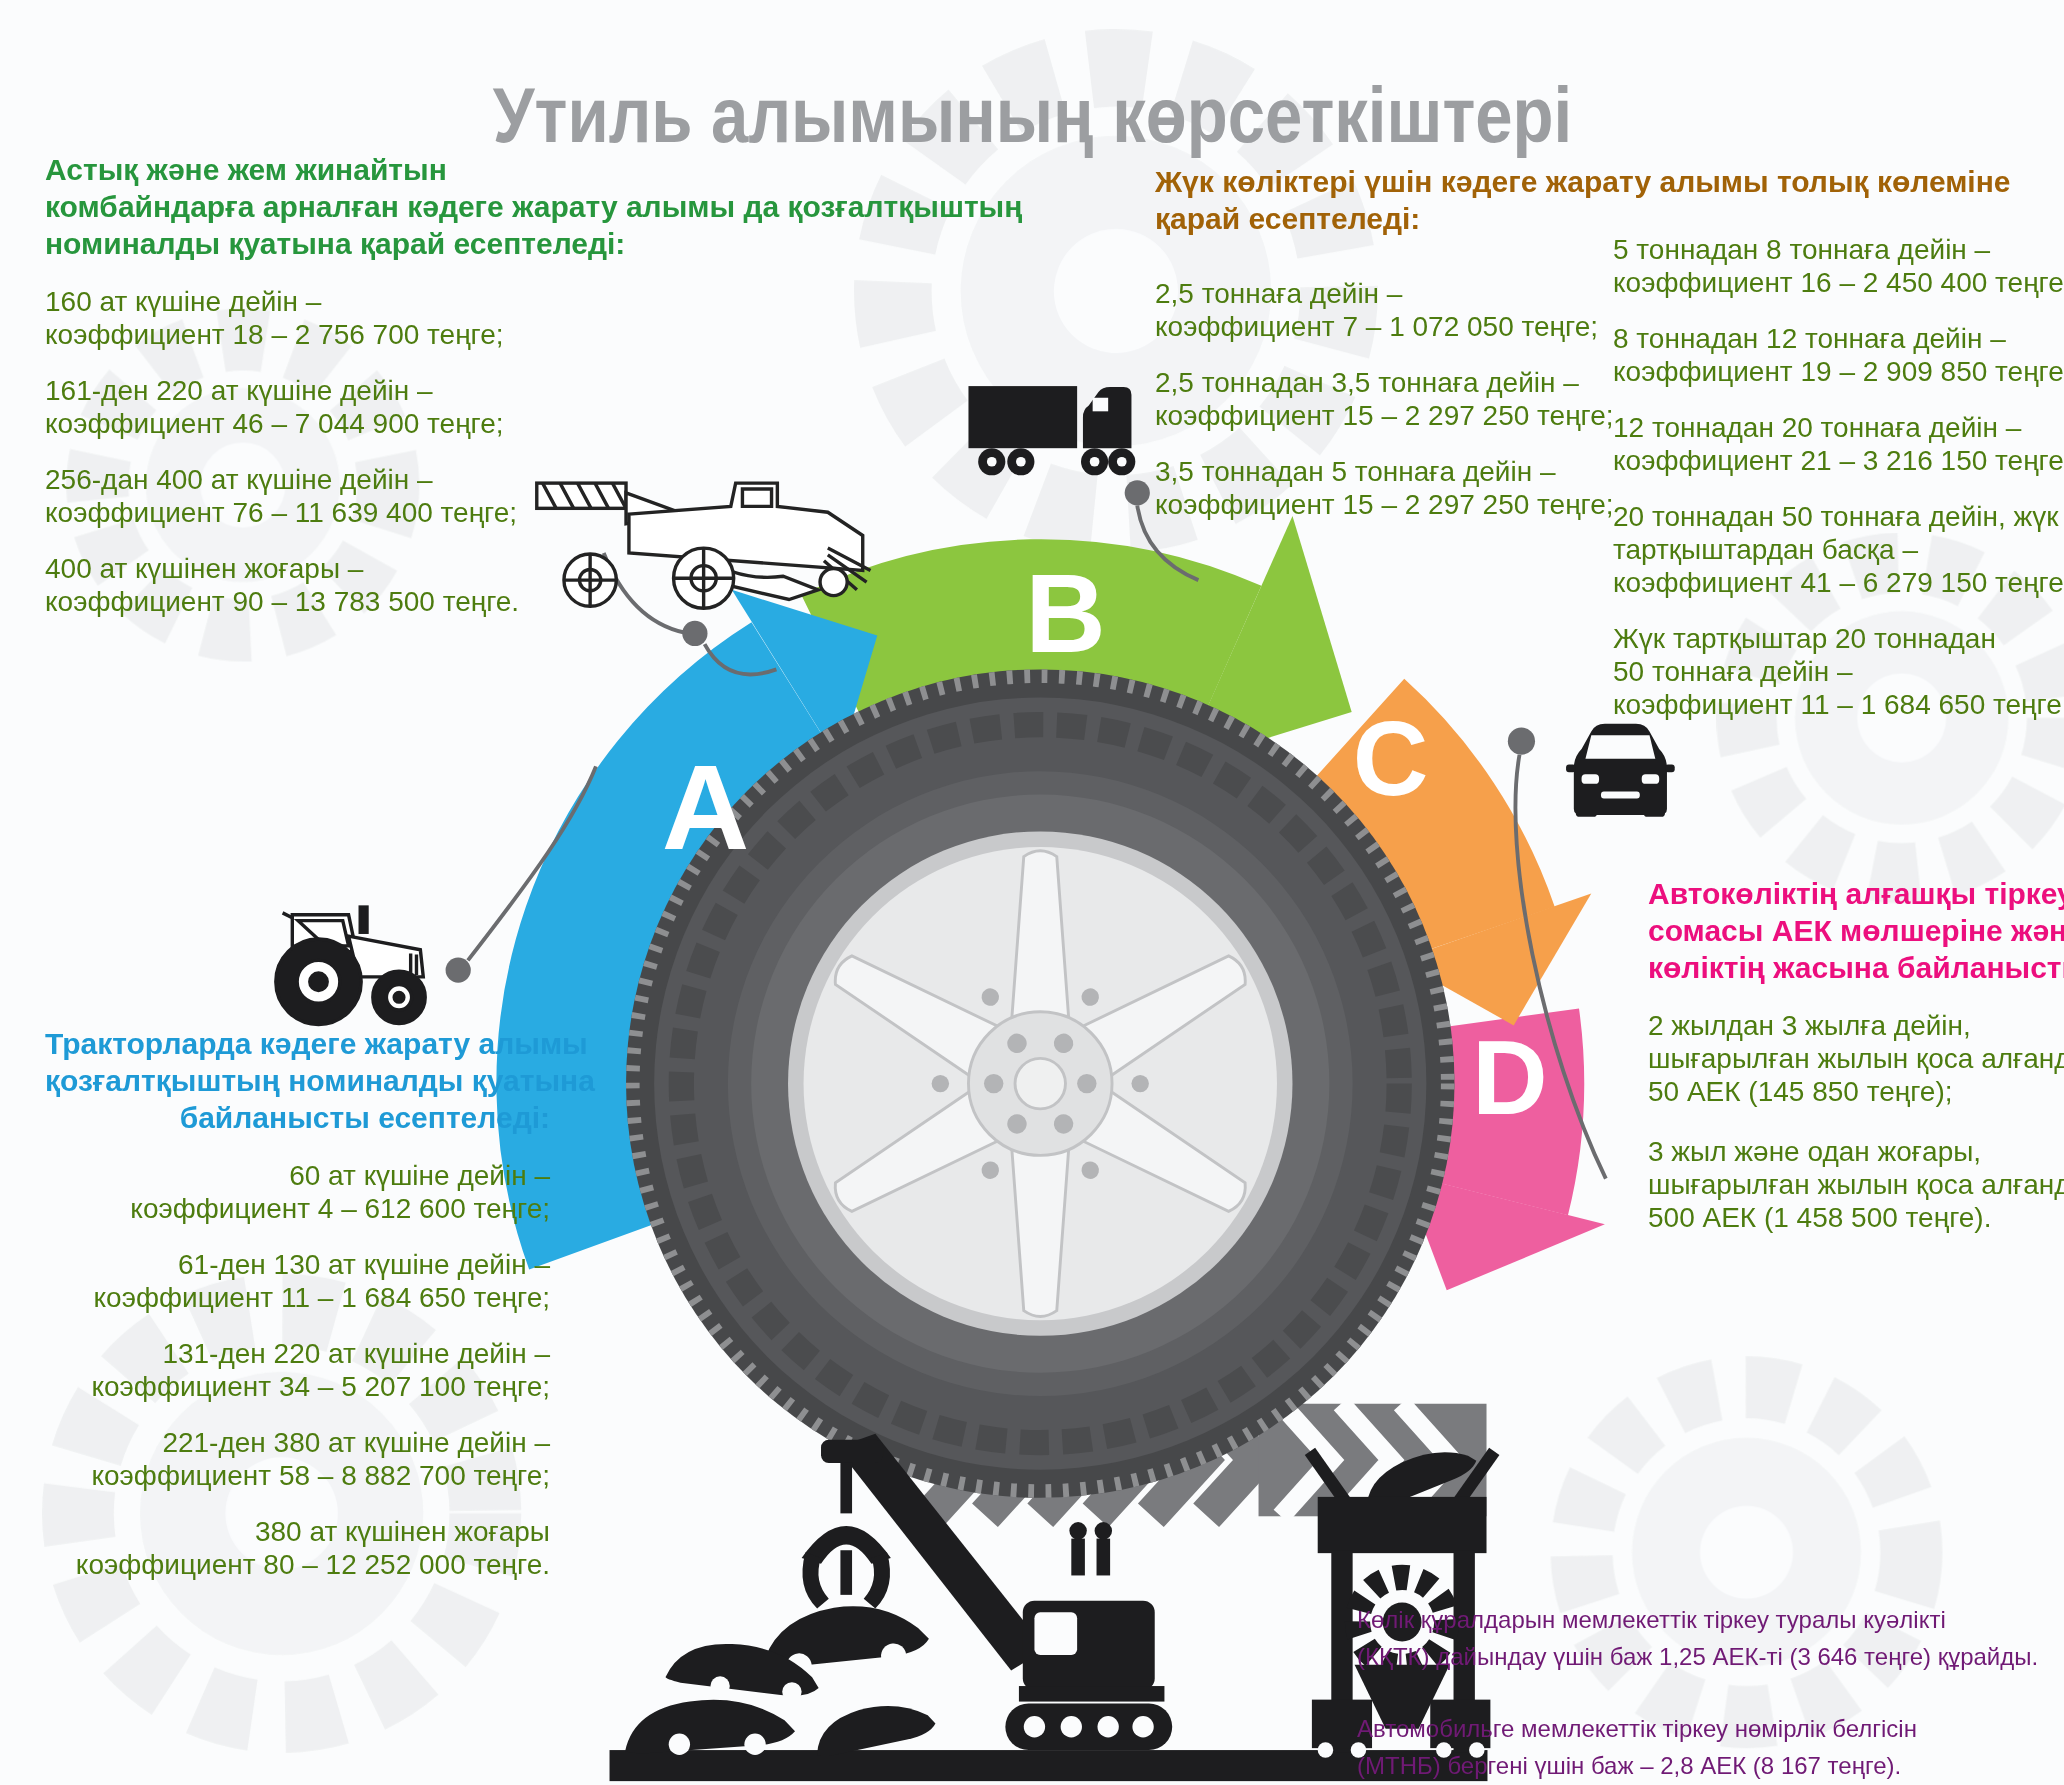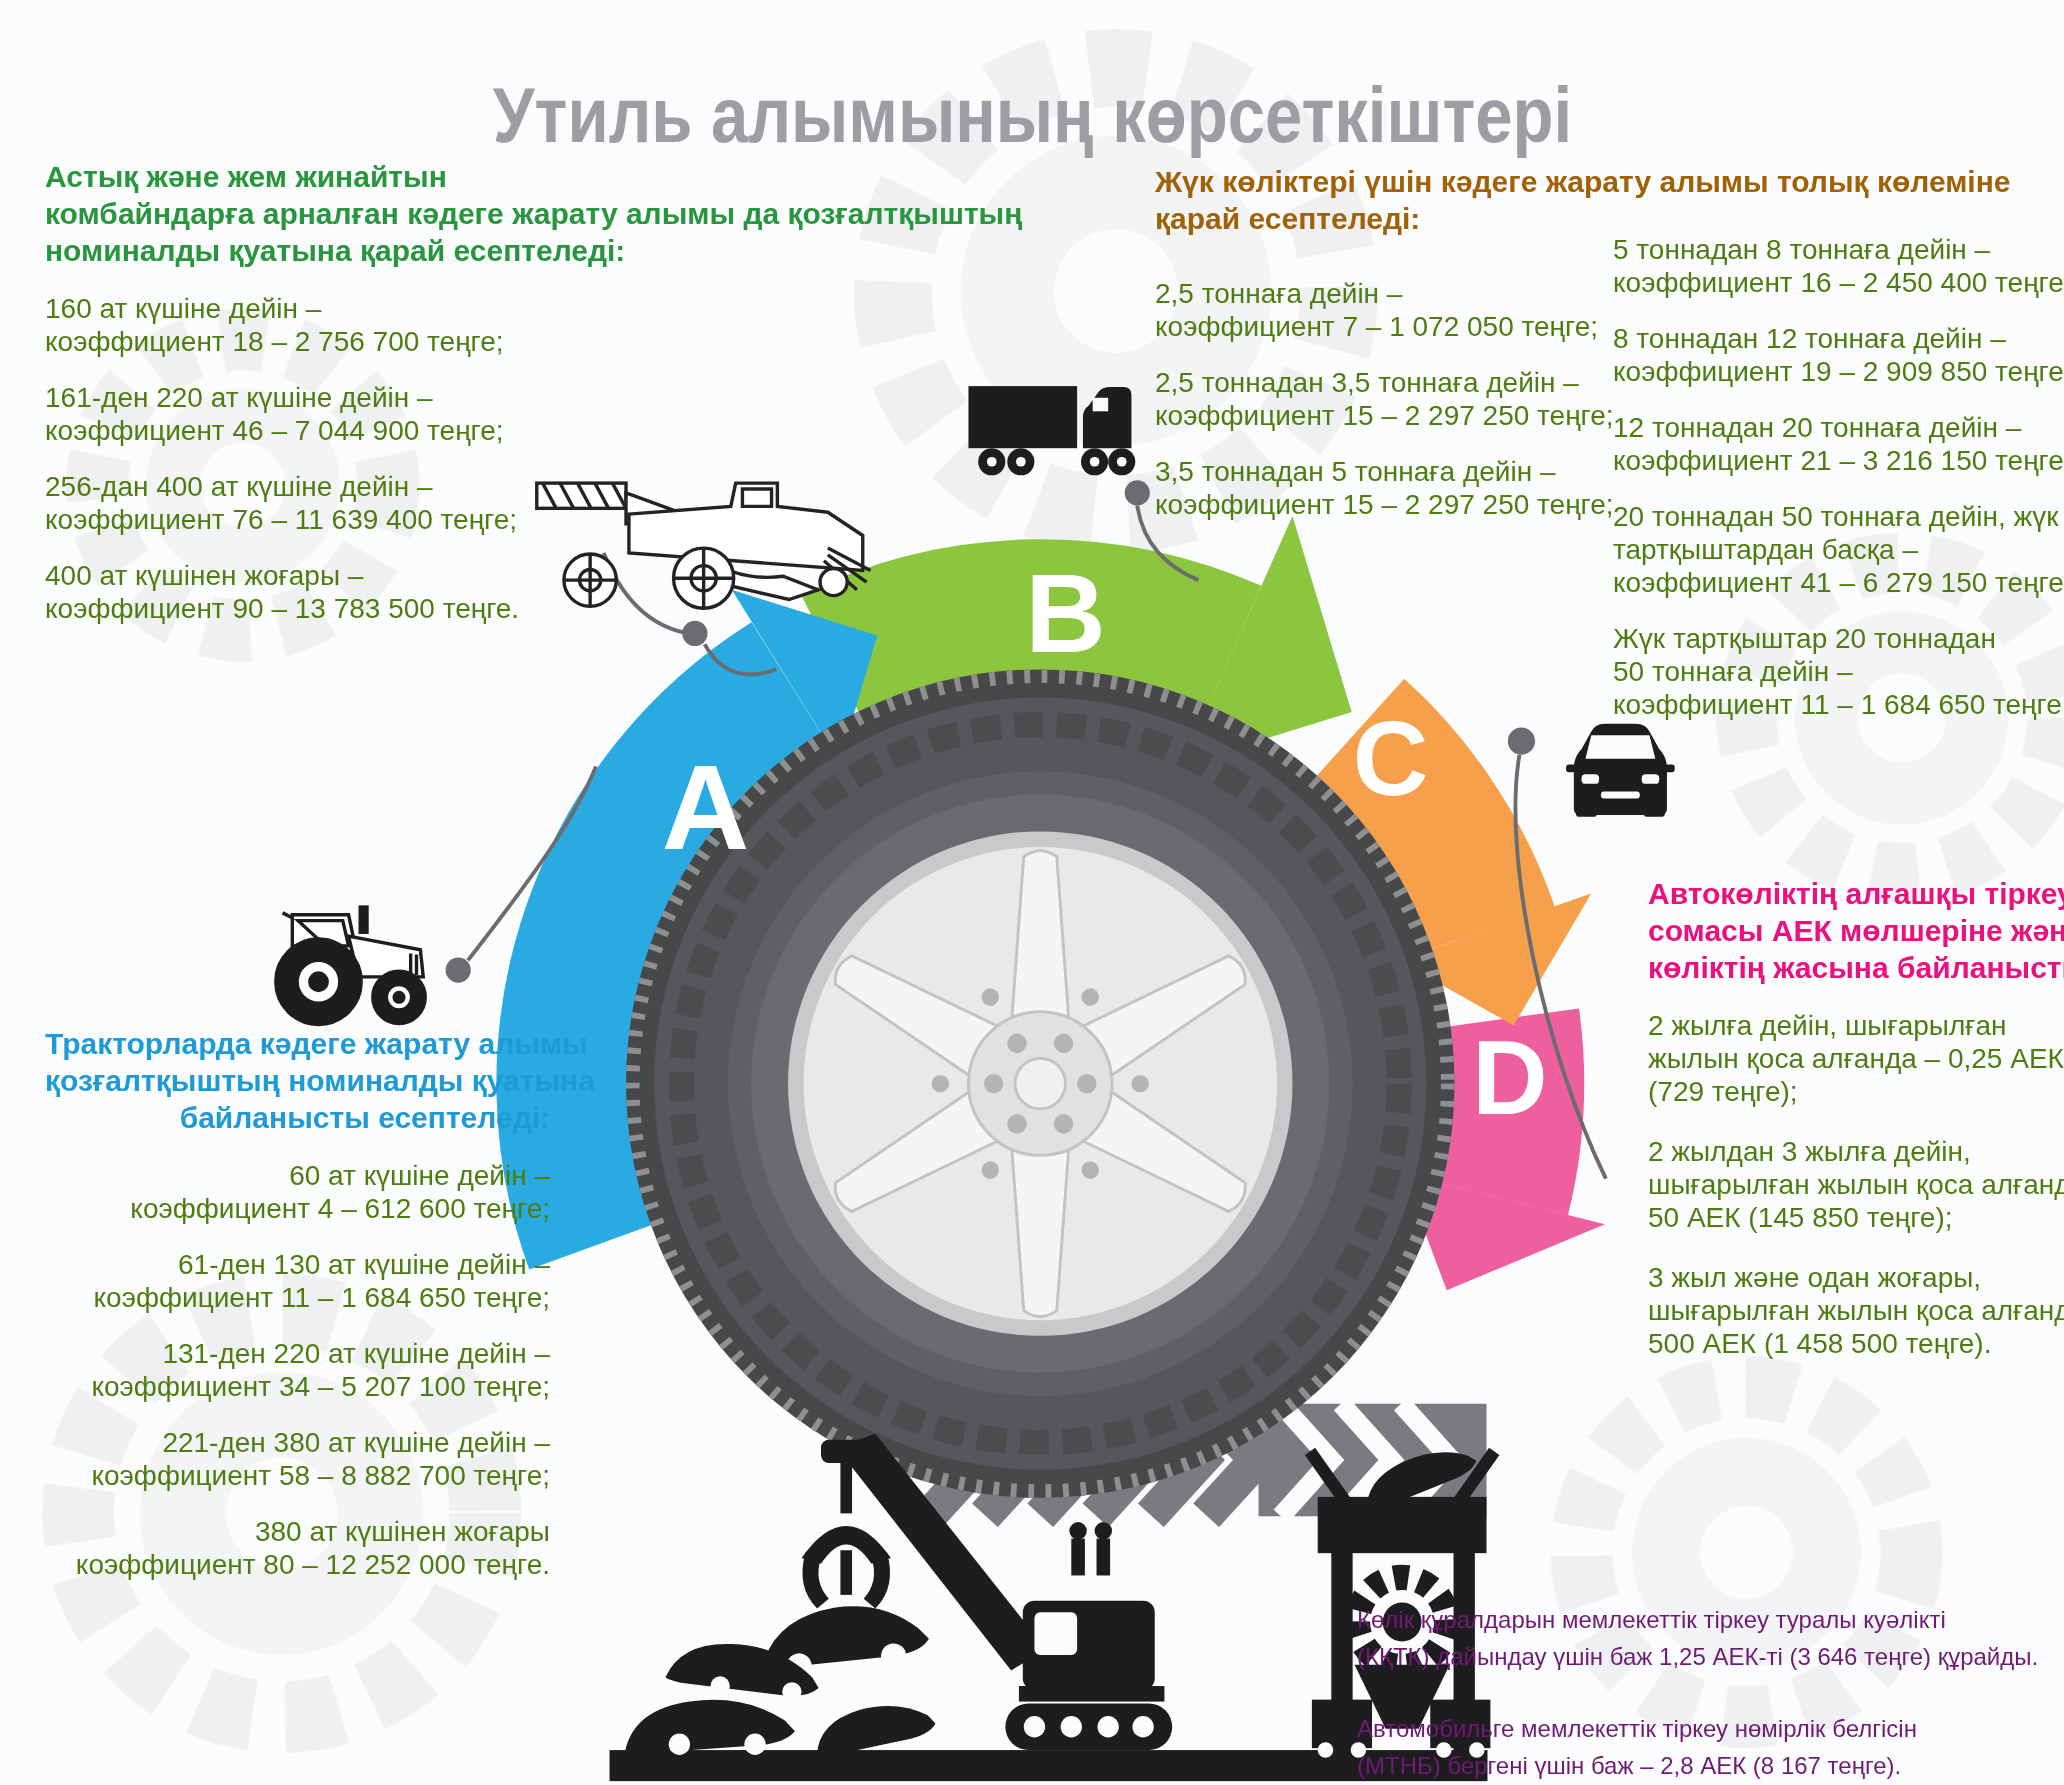--- a/index.html
+++ b/index.html
@@ -260,21 +260,21 @@
         <circle cx="1366" cy="1804" r="8" fill="#fbfcfd"></circle>
           <circle cx="1400" cy="1804" r="8" fill="#fbfcfd"></circle>
         <circle cx="1488" cy="1804" r="8" fill="#fbfcfd"></circle>
           <circle cx="1522" cy="1804" r="8" fill="#fbfcfd"></circle>
       </g>
     </g>
   </svg>
 
   <h1 class="title">Утиль алымының көрсеткіштері</h1>
 
-  <section class="sec" style="left:45px;top:158px;width:873px;">
+  <section class="sec" style="left:45px;top:151px;width:873px;">
     <h2 class="sec-h green">Астық және жем жинайтын
 комбайндарға арналған кәдеге жарату алымы да қозғалтқыштың
 номиналды қуатына қарай есептеледі:</h2>
     <div class="item">160 ат күшіне дейін –
 коэффициент 18 – 2 756 700 теңге;</div>
     <div class="item">161-ден 220 ат күшіне дейін –
 коэффициент 46 – 7 044 900 теңге;</div>
     <div class="item">256-дан 400 ат күшіне дейін –
 коэффициент 76 – 11 639 400 теңге;</div>
     <div class="item">400 ат күшінен жоғары –
@@ -321,23 +321,20 @@
     <div class="item">221-ден 380 ат күшіне дейін –
 коэффициент 58 – 8 882 700 теңге;</div>
     <div class="item">380 ат күшінен жоғары
 коэффициент 80 – 12 252 000 теңге.</div>
   </section>
 
   <section class="sec" style="left:1648px;top:875px;width:417px;">
     <h2 class="sec-h pinkc">Автокөліктің алғашқы тіркеу
 сомасы АЕК мөлшеріне және
 көліктің жасына байланысты:</h2>
-    <div class="item" style="margin-bottom:27px;">2 жылға дейін, шығарылған
-жылын қоса алғанда – 0,25 АЕК
-(729 теңге);</div>
     <div class="item" style="margin-bottom:27px;">2 жылдан 3 жылға дейін,
 шығарылған жылын қоса алғанда
 50 АЕК (145 850 теңге);</div>
     <div class="item">3 жыл және одан жоғары,
 шығарылған жылын қоса алғанда
 500 АЕК (1 458 500 теңге).</div>
   </section>
 
   <section class="sec footer" style="left:1345px;top:1601px;width:720px;">
     <p>Көлік құралдарын мемлекеттік тіркеу туралы куәлікті

